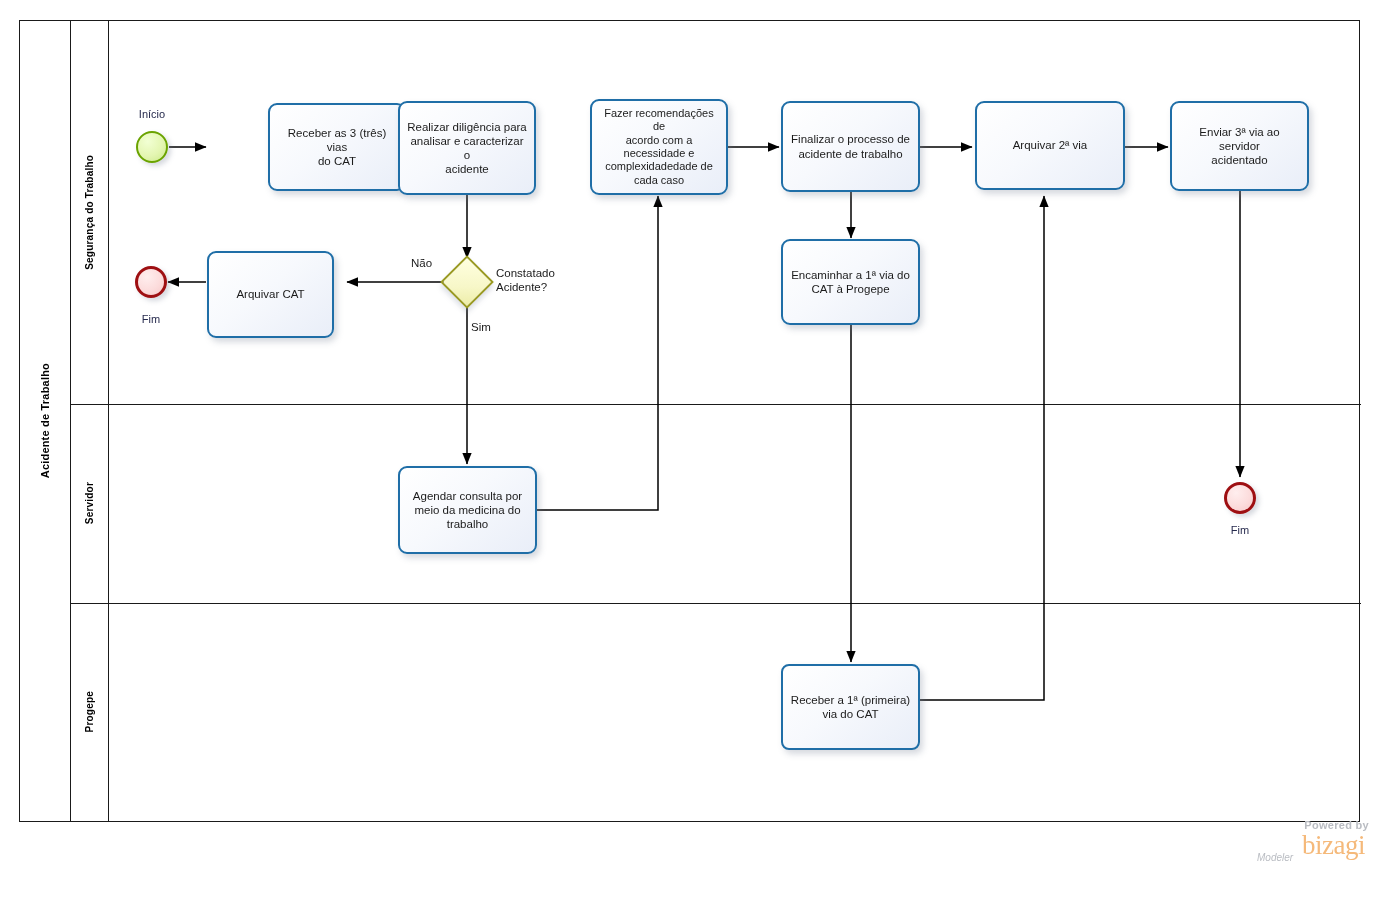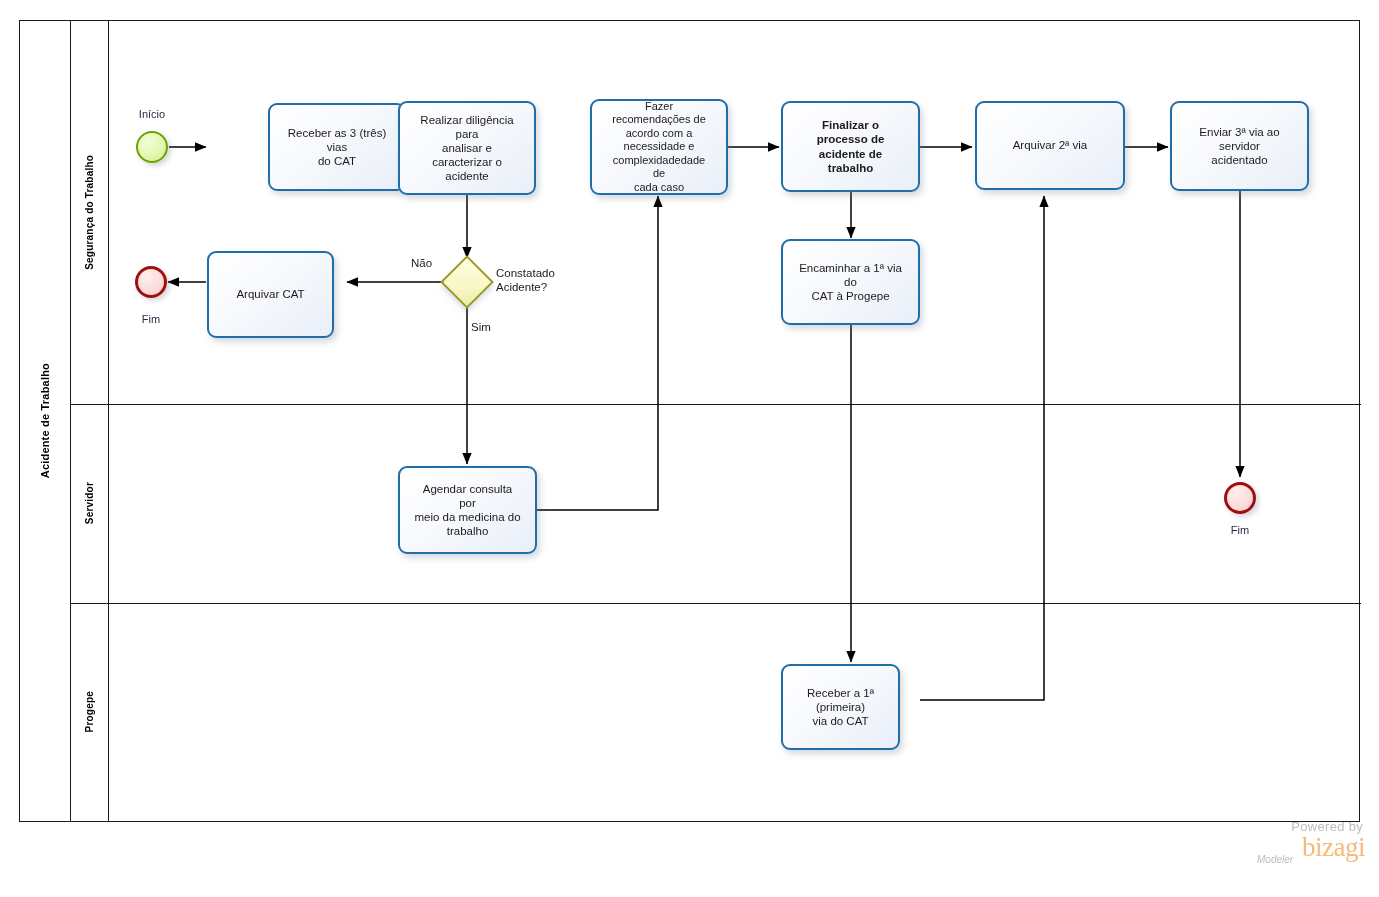--- a/index.html
+++ b/index.html
@@ -91,21 +91,21 @@
     position: absolute;
     box-sizing: border-box;
     border: 2px solid #1f6ea7;
     border-radius: 9px;
     background: linear-gradient(140deg, #ffffff 0%, #f7f9fd 45%, #e9eef8 100%);
     box-shadow: 3px 4px 6px rgba(120,130,150,0.30);
     display: flex;
     align-items: center;
     justify-content: center;
     text-align: center;
-    padding: 3px 14px;
+    padding: 3px 6px;
     font-size: 11.5px;
     line-height: 1.22;
     color: #1b1b1b;
     white-space: pre-line;
   }
   .task.small { font-size: 11px; }
 
   
   .event {
     position: absolute;
@@ -167,25 +167,26 @@
   
   .watermark {
     position: absolute;
     left: 1249px;
     top: 820px;
     width: 120px;
     height: 58px;
     text-align: right;
   }
   .wm-powered {
-    font-size: 13px;
+    font-size: 11px;
     color: #b9bcc2;
     letter-spacing: 0.3px;
-    margin: 0 6px 0 0;
+    margin: 0 0 0 0;
     line-height: 1;
+    font-weight: bold;
   }
   .wm-brand {
     font-size: 27px;
     color: #f5b97a;
     letter-spacing: -0.5px;
     line-height: 1;
     margin: 1px 4px 0 0;
     font-family: Liberation Serif, serif;
   }
   .wm-sub {
@@ -287,38 +288,38 @@
   <div class="task" style="left:398px;top:101px;width:138px;height:94px;">Realizar diligência para
 analisar e caracterizar o
 acidente</div>
 
   <div class="task small" style="left:590px;top:99px;width:138px;height:96px;">Fazer recomendações de
 acordo com a
 necessidade e
 complexidadedade de
 cada caso</div>
 
-  <div class="task" style="left:781px;top:101px;width:139px;height:91px;font-weight:bold;">Finalizar o processo de
+  <div class="task" style="left:781px;top:101px;width:139px;height:91px;">Finalizar o processo de
 acidente de trabalho</div>
 
   <div class="task" style="left:975px;top:101px;width:150px;height:89px;">Arquivar 2ª via</div>
 
   <div class="task" style="left:1170px;top:101px;width:139px;height:90px;">Enviar 3ª via ao servidor
 acidentado</div>
 
   <div class="task" style="left:207px;top:251px;width:127px;height:87px;">Arquivar CAT</div>
 
   <div class="task" style="left:781px;top:239px;width:139px;height:86px;">Encaminhar a  1ª via  do
 CAT à Progepe</div>
 
   <div class="task" style="left:398px;top:466px;width:139px;height:88px;">Agendar consulta por
 meio da medicina do
 trabalho</div>
 
-  <div class="task" style="left:781px;top:664px;width:119px;height:86px;">Receber a 1ª (primeira)
+  <div class="task" style="left:781px;top:664px;width:139px;height:86px;border-radius:8px;">Receber a 1ª (primeira)
 via  do CAT</div>
 
   <div class="watermark">
     <div class="wm-powered">Powered by</div>
     <div class="wm-brand">bizagi</div>
     <div class="wm-sub">Modeler</div>
   </div>
 
 </div>
 

